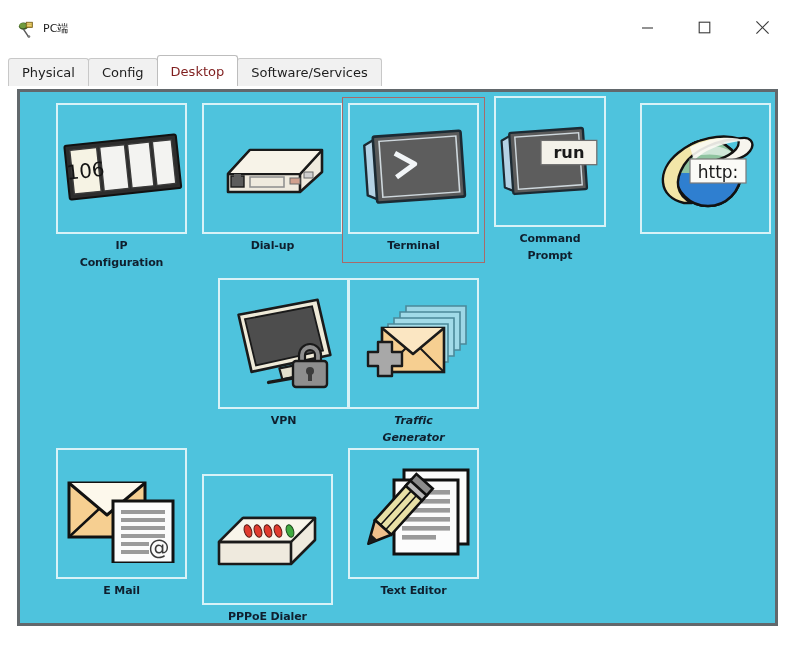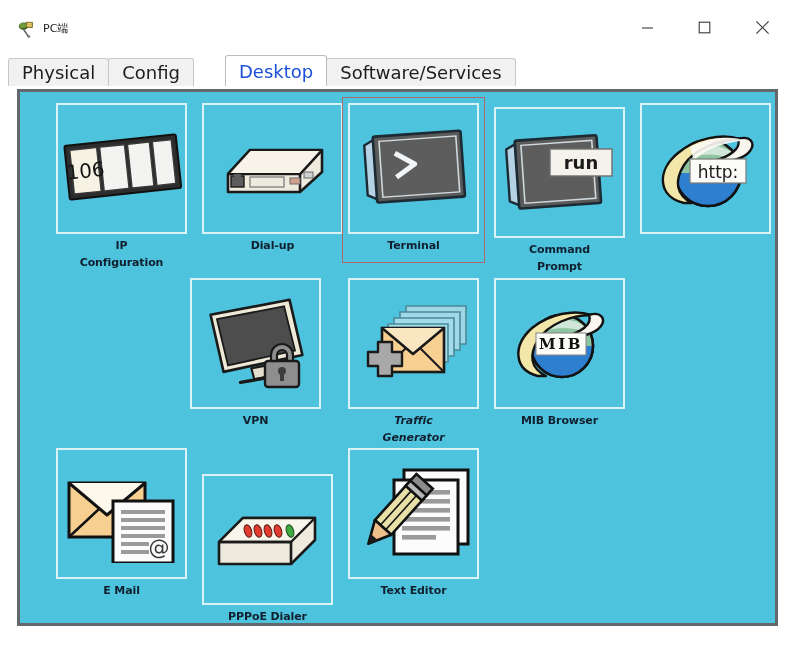--- a/index.html
+++ b/index.html
@@ -69,40 +69,39 @@
     left: 8px; top: 0;
     display: flex;
     align-items: flex-end;
     height: 32px;
   }
   .tab {
     height: 28px;
     display: flex;
     align-items: center;
     padding: 0 13px;
-    font-size: 18px;
+    font-size: 13px;
     color: #1d1d1d;
     background: #f1f1f1;
     border: 1px solid #c8c8c8;
     border-bottom: none;
     border-radius: 3px 3px 0 0;
     margin-right: -1px;
     box-sizing: border-box;
     white-space: nowrap;
     cursor: default;
     font-family: "DejaVu Sans", sans-serif;
   }
   .tab.active {
     background: #ffffff;
-    color: #1d4ed8;
+    color: #7f1d1d;
     height: 31px;
     z-index: 5;
     position: relative;
     border-color: #bdbdbd;
-    margin-left: 32px;
   }
 
   
   #desktop-panel {
     position: absolute;
     left: 17px; top: 89px;
     width: 761px; height: 537px;
     background: #4ec3dd;
     border: 3px solid #62686c;
     box-sizing: border-box;
@@ -244,21 +243,21 @@
     <g transform="rotate(-4 56 43)">
       <path d="M8 16 L20 10 L20 72 L8 66 Z" fill="#b4d2e4" stroke="#1b2a33" stroke-width="2.4" stroke-linejoin="round"></path>
       <rect x="17" y="8" width="88" height="66" fill="#5a5a5a" stroke="#1b2a33" stroke-width="2.6" rx="2"></rect>
       <rect x="23" y="13" width="77" height="56" fill="#5d5d5d" stroke="#cfd8dd" stroke-width="1.6"></rect>
       <path d="M38 26 L57 38 L38 50" fill="none" stroke="#f2f5f7" stroke-width="5" stroke-linejoin="round" stroke-linecap="butt"></path>
     </g>
   </svg>
           </div>
           <div class="tile-label">Terminal</div>
         </div>
-        <div class="tile" style="left: 474px; top: 15px; width: 131px; height: 170px;">
+        <div class="tile" style="left: 474px; top: 4px; width: 112px; height: 170px;">
           <div class="tile-box">
             <svg width="120" height="90" viewBox="0 0 120 90" class="tile-icon">
     <g transform="rotate(-4 56 46)">
       <path d="M8 18 L20 12 L20 76 L8 70 Z" fill="#b4d2e4" stroke="#1b2a33" stroke-width="2.4" stroke-linejoin="round"></path>
       <rect x="17" y="10" width="82" height="68" fill="#5a5a5a" stroke="#1b2a33" stroke-width="2.6" rx="2"></rect>
       <rect x="23" y="15" width="71" height="58" fill="#5d5d5d" stroke="#cfd8dd" stroke-width="1.6"></rect>
     </g>
     <g>
       <rect x="50" y="21" width="62" height="27" fill="#f4f2ea" stroke="#6e6e6e" stroke-width="1.4"></rect>
       <text x="81" y="41" font-family="'DejaVu Sans',sans-serif" font-size="18" font-weight="bold" fill="#1a1a1a" text-anchor="middle">run</text>
@@ -278,21 +277,21 @@
       <circle cx="58" cy="52" r="33" fill="none" stroke="#121212" stroke-width="2.6"></circle>
       <path d="M34 82 C8 76 6 50 28 32 C46 17 72 12 90 18 C70 18 44 28 34 44 C24 60 26 74 42 82 Z" fill="#f2e6a8" stroke="#121212" stroke-width="2.4" stroke-linejoin="round"></path>
       <path d="M88 18 C100 14 106 22 100 30 C94 38 78 42 64 40 C78 36 92 28 88 18 Z" fill="#f7f5ee" stroke="#121212" stroke-width="2.4" stroke-linejoin="round"></path>
       <path d="M40 26 C60 16 82 14 96 20 C78 20 54 28 44 40 Z" fill="#fbfaf4" opacity="0.9"></path>
       <rect x="40" y="38" width="56" height="24" fill="#fbfbf7" stroke="#7a7a7a" stroke-width="1.2"></rect>
       <text x="68" y="57" font-family="'DejaVu Sans',sans-serif" font-size="17" fill="#1a1a1a" text-anchor="middle">http:</text>
     </g>
   </svg>
           </div>
         </div>
-        <div class="tile" style="left: 170px; top: 186px; width: 131px; height: 170px;">
+        <div class="tile" style="left: 198px; top: 186px; width: 131px; height: 170px;">
           <div class="tile-box">
             <svg width="118" height="94" viewBox="0 0 118 94" class="tile-icon">
     <g transform="rotate(-5 58 44)">
       <path d="M16 14 L96 6 L104 62 L24 72 Z" fill="#efead8" stroke="#1a1a1a" stroke-width="2.6" stroke-linejoin="round"></path>
       <path d="M22 19 L90 12 L97 57 L29 66 Z" fill="#4d4d4d" stroke="#1a1a1a" stroke-width="1.8"></path>
       <path d="M52 71 L54 82 L72 80 L70 69 Z" fill="#e4dfcd" stroke="#1a1a1a" stroke-width="2.2" stroke-linejoin="round"></path>
       <path d="M40 84 L86 80" stroke="#1a1a1a" stroke-width="3.4" stroke-linecap="round"></path>
     </g>
     <g>
       <path d="M74 58 a11 11 0 0 1 22 0 v8 h-6 v-8 a5 5 0 0 0 -10 0 v8 h-6 Z" fill="#8e8e8e" stroke="#1a1a1a" stroke-width="2.2" stroke-linejoin="round"></path>
@@ -317,38 +316,20 @@
       <rect x="28" y="32" width="62" height="44" fill="#f6cf91" stroke="#1a1a1a" stroke-width="2.6"></rect>
       <path d="M28 32 L59 58 L90 32" fill="#fbe6c2" stroke="#1a1a1a" stroke-width="2.6" stroke-linejoin="round"></path>
       <path d="M28 76 L52 52 M90 76 L66 52" fill="none" stroke="#1a1a1a" stroke-width="2"></path>
       <g>
         <path d="M14 56 h10 v-10 h14 v10 h10 v14 h-10 v10 h-14 v-10 h-10 Z" fill="#a8a8a8" stroke="#1a1a1a" stroke-width="2.4" stroke-linejoin="round"></path>
       </g>
     </g>
   </svg>
           </div>
           <div class="tile-label">Traffic<br>Generator</div>
-        </div>
-        <div class="tile" style="left: 474px; top: 186px; width: 131px; height: 170px;">
-          <div class="tile-box">
-            <svg width="108" height="92" viewBox="0 0 108 92" class="tile-icon">
-    <g>
-      <circle cx="56" cy="48" r="31" fill="#2f7fd0" stroke="#121212" stroke-width="2.6"></circle>
-      <path d="M25 48 a31 31 0 0 1 62 0 Z" fill="#8fc4a0"></path>
-      <path d="M25 48 a31 31 0 0 0 62 0 Z" fill="#2f7fd0"></path>
-      <path d="M27 38 q28 -15 58 -2 q-6 -13 -29 -15 q-23 2 -29 17 Z" fill="#cfe6d8"></path>
-      <circle cx="56" cy="48" r="31" fill="none" stroke="#121212" stroke-width="2.6"></circle>
-      <path d="M32 78 C8 72 6 48 26 30 C43 16 68 11 85 17 C66 17 42 26 32 42 C23 57 24 70 40 78 Z" fill="#f2e6a8" stroke="#121212" stroke-width="2.4" stroke-linejoin="round"></path>
-      <path d="M83 17 C95 13 100 21 95 28 C89 36 74 40 61 38 C74 34 87 27 83 17 Z" fill="#f7f5ee" stroke="#121212" stroke-width="2.4" stroke-linejoin="round"></path>
-      <rect x="30" y="35" width="50" height="22" fill="#fdfdfa" stroke="#8a8a8a" stroke-width="1.1"></rect>
-      <text x="55" y="51" font-family="'DejaVu Serif',serif" font-size="15" font-weight="bold" fill="#0f0f0f" text-anchor="middle" letter-spacing="2.5">MIB</text>
-    </g>
-  </svg>
-          </div>
-          <div class="tile-label">MIB Browser</div>
         </div>
         <div class="tile" style="left: 36px; top: 356px; width: 131px; height: 170px;">
           <div class="tile-box">
             <svg width="122" height="98" viewBox="0 0 122 98" class="tile-icon">
     <g>
       <rect x="8" y="18" width="76" height="54" fill="#f6cf91" stroke="#111" stroke-width="3"></rect>
       <path d="M8 18 L46 50 L84 18" fill="#fdf8ec" stroke="#111" stroke-width="3" stroke-linejoin="round"></path>
       <path d="M8 72 L38 44 M84 72 L54 44" fill="none" stroke="#111" stroke-width="2.4"></path>
       <g>
         <rect x="52" y="36" width="60" height="62" fill="#fbfbfb" stroke="#111" stroke-width="3"></rect>

